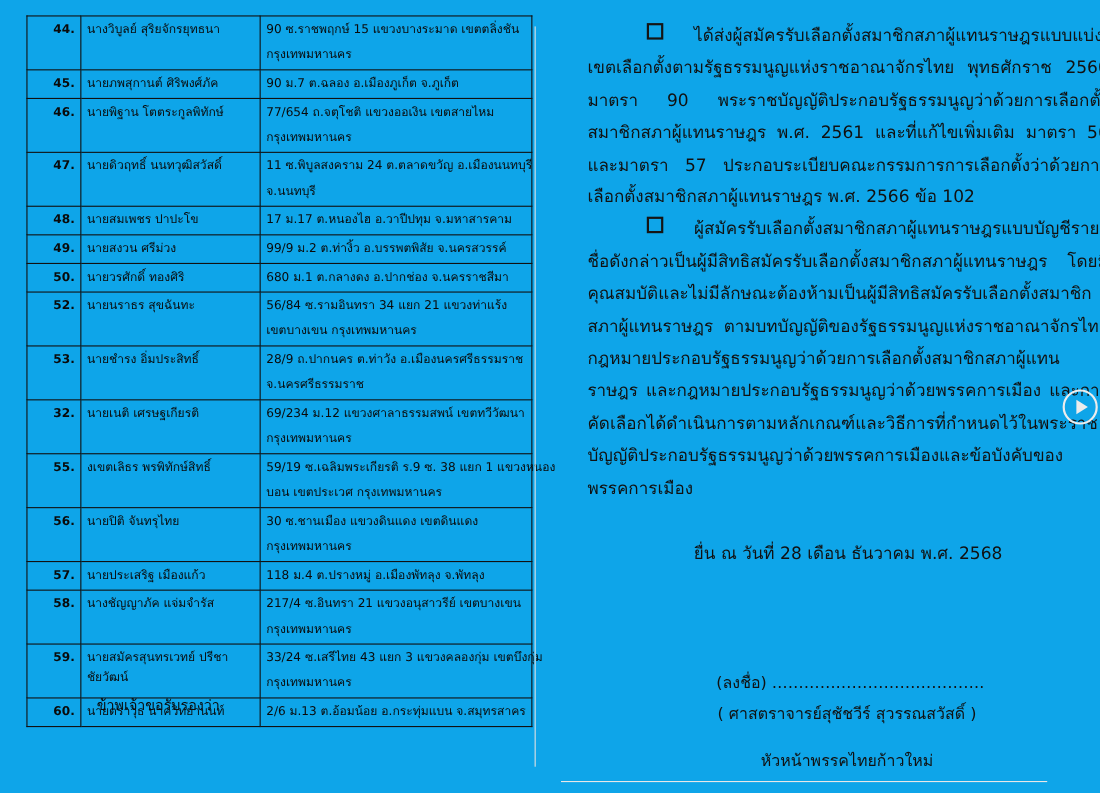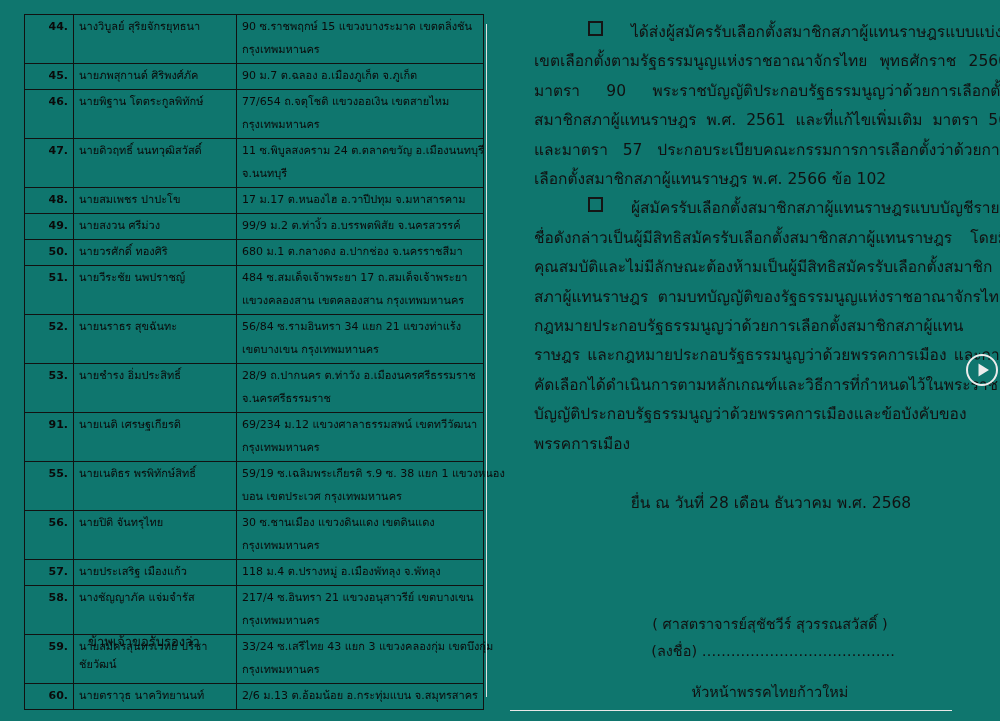--- a/index.html
+++ b/index.html
@@ -14,21 +14,21 @@
     overflow: hidden;
     font-family: "Liberation Sans", "DejaVu Sans", sans-serif;
     color: #0a0a0a;
     -webkit-font-smoothing: antialiased;
   }
 
   
   #page {
     position: absolute;
     inset: 0;
-    background: #0f766e;
+    background: #0ea5e9;
   }
 
   
   #left-col {
     position: absolute;
     left: 24px;
     top: 14px;
     width: 434px;
   }
 
@@ -226,54 +226,46 @@
             </td>
           </tr>
           <tr>
             <td class="col-no">50.</td>
             <td class="col-name">นายวรศักดิ์ ทองศิริ</td>
             <td class="col-addr">
               <span class="addr-line">680 ม.1 ต.กลางดง อ.ปากช่อง จ.นครราชสีมา</span>
             </td>
           </tr>
           <tr>
-            <td class="col-no">51.</td>
-            <td class="col-name">นายวีระชัย นพปราชญ์</td>
-            <td class="col-addr">
-              <span class="addr-line">484 ซ.สมเด็จเจ้าพระยา 17 ถ.สมเด็จเจ้าพระยา</span>
-              <span class="addr-line">แขวงคลองสาน เขตคลองสาน กรุงเทพมหานคร</span>
-            </td>
-          </tr>
-          <tr>
             <td class="col-no">52.</td>
             <td class="col-name">นายนราธร สุขฉันทะ</td>
             <td class="col-addr">
               <span class="addr-line">56/84 ซ.รามอินทรา 34 แยก 21 แขวงท่าแร้ง</span>
               <span class="addr-line">เขตบางเขน กรุงเทพมหานคร</span>
             </td>
           </tr>
           <tr>
             <td class="col-no">53.</td>
             <td class="col-name">นายชำรง อิ่มประสิทธิ์</td>
             <td class="col-addr">
               <span class="addr-line">28/9 ถ.ปากนคร ต.ท่าวัง อ.เมืองนครศรีธรรมราช</span>
               <span class="addr-line">จ.นครศรีธรรมราช</span>
             </td>
           </tr>
           <tr>
-            <td class="col-no">91.</td>
+            <td class="col-no">32.</td>
             <td class="col-name">นายเนติ เศรษฐเกียรติ</td>
             <td class="col-addr">
               <span class="addr-line">69/234 ม.12 แขวงศาลาธรรมสพน์ เขตทวีวัฒนา</span>
               <span class="addr-line">กรุงเทพมหานคร</span>
             </td>
           </tr>
           <tr>
             <td class="col-no">55.</td>
-            <td class="col-name">นายเนติธร พรพิทักษ์สิทธิ์</td>
+            <td class="col-name">งเขตเลิธร พรพิทักษ์สิทธิ์</td>
             <td class="col-addr">
               <span class="addr-line">59/19 ซ.เฉลิมพระเกียรติ ร.9 ซ. 38 แยก 1 แขวงหนอง</span>
               <span class="addr-line">บอน เขตประเวศ กรุงเทพมหานคร</span>
             </td>
           </tr>
           <tr>
             <td class="col-no">56.</td>
             <td class="col-name">นายปิติ จันทรุไทย</td>
             <td class="col-addr">
               <span class="addr-line">30 ซ.ชานเมือง แขวงดินแดง เขตดินแดง</span>
@@ -321,22 +313,22 @@
   <div id="right-col">
 
     <p class="para"><span class="bullet-indent"></span><span class="bullet-box"></span><span class="after-box"></span><span>ได้ส่งผู้สมัครรับเลือกตั้งสมาชิกสภาผู้แทนราษฎรแบบแบ่งเขตเลือกตั้งตามรัฐธรรมนูญแห่งราชอาณาจักรไทย พุทธศักราช 2560 มาตรา 90 พระราชบัญญัติประกอบรัฐธรรมนูญว่าด้วยการเลือกตั้งสมาชิกสภาผู้แทนราษฎร พ.ศ. 2561 และที่แก้ไขเพิ่มเติม มาตรา 56 และมาตรา 57 ประกอบระเบียบคณะกรรมการการเลือกตั้งว่าด้วยการเลือกตั้งสมาชิกสภาผู้แทนราษฎร พ.ศ. 2566 ข้อ 102</span></p>
 
     <p class="para"><span class="bullet-indent"></span><span class="bullet-box"></span><span class="after-box"></span><span>ผู้สมัครรับเลือกตั้งสมาชิกสภาผู้แทนราษฎรแบบบัญชีรายชื่อดังกล่าวเป็นผู้มีสิทธิสมัครรับเลือกตั้งสมาชิกสภาผู้แทนราษฎร โดยมีคุณสมบัติและไม่มีลักษณะต้องห้ามเป็นผู้มีสิทธิสมัครรับเลือกตั้งสมาชิกสภาผู้แทนราษฎร ตามบทบัญญัติของรัฐธรรมนูญแห่งราชอาณาจักรไทย กฎหมายประกอบรัฐธรรมนูญว่าด้วยการเลือกตั้งสมาชิกสภาผู้แทนราษฎร และกฎหมายประกอบรัฐธรรมนูญว่าด้วยพรรคการเมือง และการคัดเลือกได้ดำเนินการตามหลักเกณฑ์และวิธีการที่กำหนดไว้ในพระราชบัญญัติประกอบรัฐธรรมนูญว่าด้วยพรรคการเมืองและข้อบังคับของพรรคการเมือง</span></p>
 
     <div id="filing-date">ยื่น ณ วันที่ 28 เดือน ธันวาคม พ.ศ. 2568</div>
   </div>
 
   <div id="signature-block">
+    <div id="sign-line">(ลงชื่อ) ………………………………….</div>
     <div id="sign-name">( ศาสตราจารย์สุชัชวีร์ สุวรรณสวัสดิ์ )</div>
-    <div id="sign-line">(ลงชื่อ) ………………………………….</div>
     <div id="sign-title">หัวหน้าพรรคไทยก้าวใหม่</div>
   </div>
 
   <div id="footer-rule"></div>
 
   <div id="play-overlay">
     <svg width="36" height="36" viewBox="0 0 36 36" aria-hidden="true">
       <circle cx="18" cy="18" r="15" fill="none" stroke="#ececec" stroke-width="2"></circle>
       <polygon points="14.5,11.5 25,18 14.5,24.5" fill="#ececec"></polygon>
     </svg>

